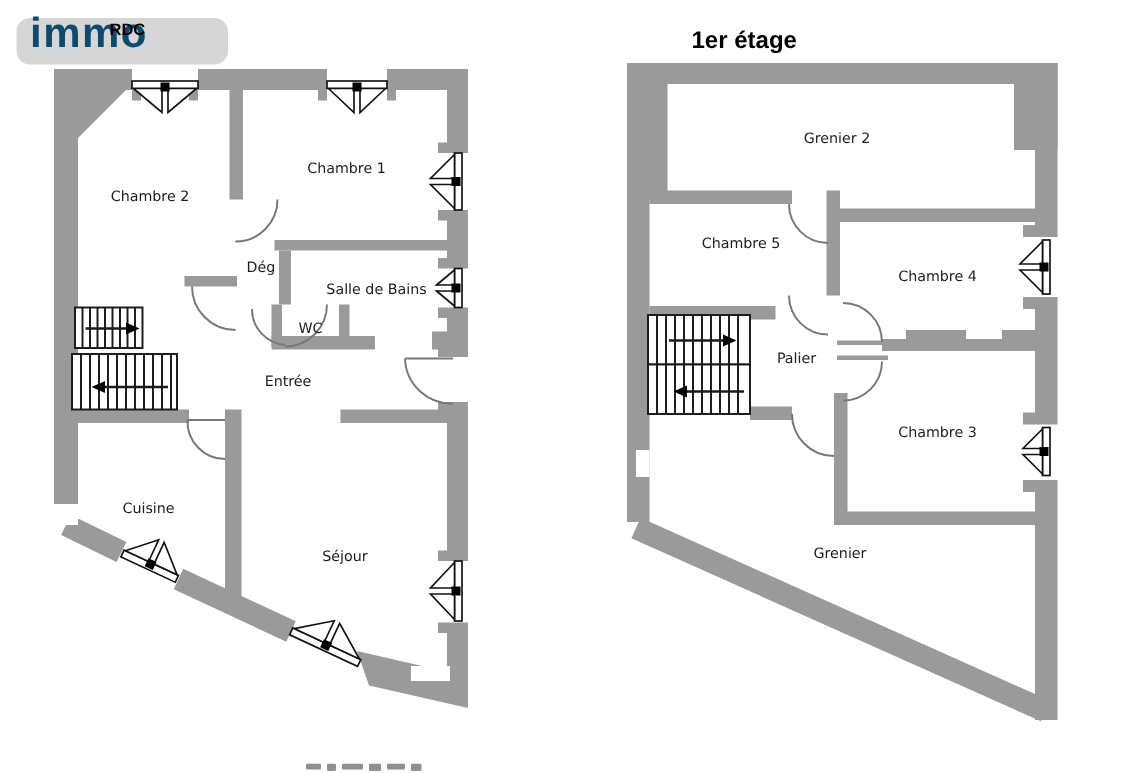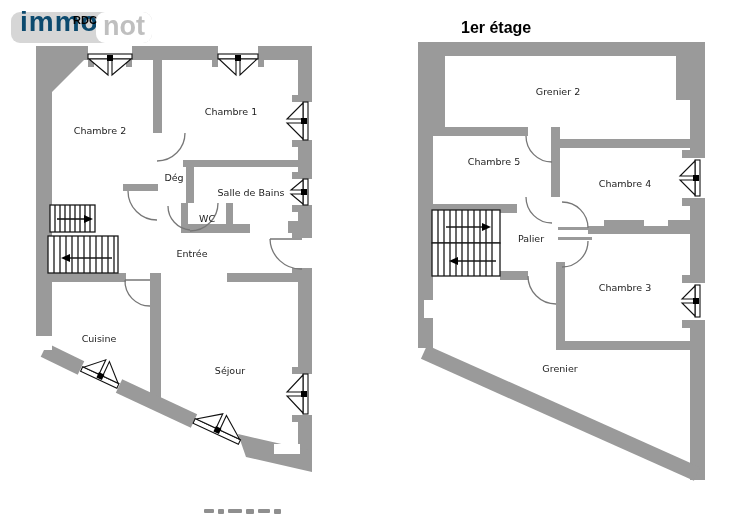--- a/index.html
+++ b/index.html
@@ -249,23 +249,20 @@
         <text class="lbl" x="625" y="187">Chambre 4</text>
         <text class="lbl" x="531" y="242">Palier</text>
         <text class="lbl" x="625" y="291">Chambre 3</text>
         <text class="lbl" x="560" y="372">Grenier</text>
       </g>
     </g>
   </svg>
 
   <div class="logo">
     <span class="immo">immo</span>
-    <div class="notbox">
-      <span>not</span>
-    </div>
   </div>
 
   <div class="plan-title" id="title-rdc">RDC</div>
   <div class="plan-title" id="title-etage">1er étage</div>
 
   <div class="fragment">
     <i style="width:10px;height:4px"></i><i style="width:6px;height:5px"></i><i style="width:14px;height:4px"></i><i style="width:8px;height:5px"></i><i style="width:12px;height:4px"></i><i style="width:7px;height:5px"></i>
   </div>
 
 </div>

